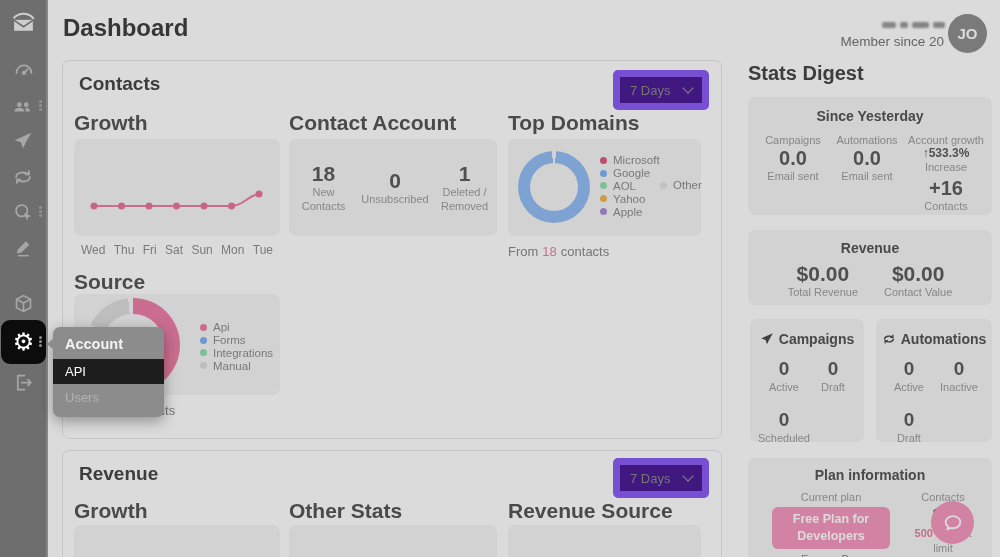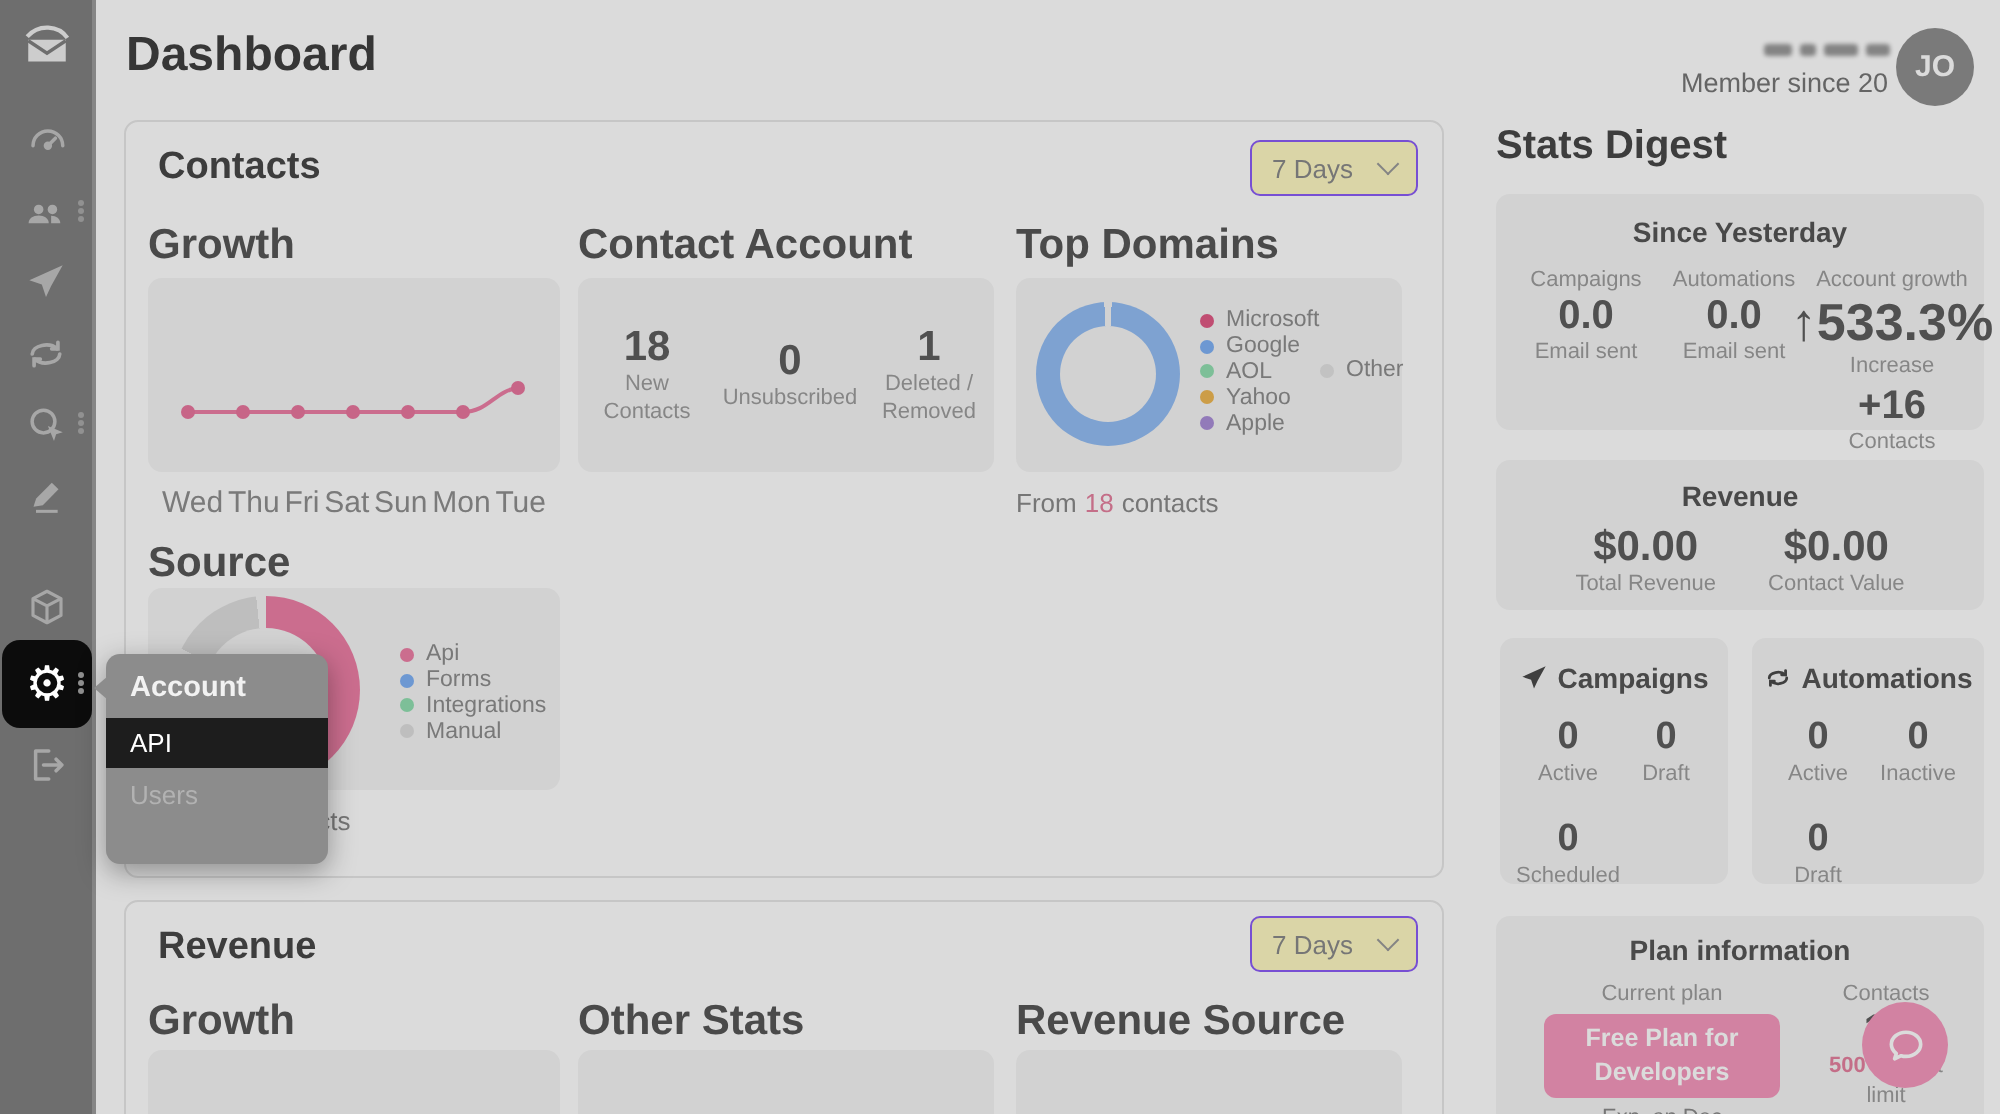--- a/index.html
+++ b/index.html
@@ -10,24 +10,24 @@
   .sidebar{position:absolute;left:0;top:0;width:46px;height:557px;background:#818181;border-right:2px solid #9c9c9c}
   .sicon{position:absolute;left:0;width:46px;display:flex;justify-content:center;align-items:center;color:#c3c3c3;cursor:pointer}
   .sicon svg{display:block}
   .vdots{position:absolute;left:39px;width:3px;height:3px;border-radius:50%;background:#a9a9a9;box-shadow:0 4px 0 #a9a9a9,0 8px 0 #a9a9a9}
   
   .panel{position:absolute;border:1px solid #e7e7e7;border-radius:7px;background:#fff}
   .card{position:absolute;background:#f5f5f5;border-radius:7px}
   .h1{position:absolute;font-size:24px;font-weight:bold;color:#3f3f3f}
   .hsec{position:absolute;font-size:19px;font-weight:bold;color:#474747}
   .hcol{position:absolute;font-size:21px;font-weight:bold;color:#575757}
-  .select{position:absolute;height:26px;border:1px solid #8b5cf6;border-radius:5px;background:#fef9c3;
+  .select{position:absolute;height:26px;border:7px solid #8b5cf6;border-radius:5px;background:#4c1d95;
           display:flex;align-items:center;justify-content:space-between;padding:0 10px;font-size:13px;color:#8a8a8a;cursor:pointer}
   .chev{width:7px;height:7px;border-right:1.6px solid #9a9a9a;border-bottom:1.6px solid #9a9a9a;transform:rotate(45deg);margin-top:-4px}
-  .days{position:absolute;display:flex;justify-content:space-between;font-size:15px;color:#8f8f8f}
+  .days{position:absolute;display:flex;justify-content:space-between;font-size:12px;color:#8f8f8f}
   .statcol{display:flex;flex-direction:column;align-items:center;text-align:center}
   .big{font-size:21px;font-weight:bold;color:#5e5e5e;line-height:1.1}
   .lbl{font-size:11px;color:#9d9d9d;line-height:1.3}
   .legend-row{display:flex;align-items:center;gap:6px;font-size:11.5px;color:#8d8d8d;height:12.8px}
   .dot{width:7px;height:7px;border-radius:50%;flex:0 0 auto}
   .footer-note{position:absolute;font-size:13px;color:#8a8a8a;display:flex;gap:4px}
   .pink{color:#e5819f}
   .donut{border-radius:50%;position:relative}
   .hole{position:absolute;border-radius:50%;background:#f5f5f5}
   
@@ -36,21 +36,21 @@
   .grid2{position:absolute;display:grid;grid-template-columns:1fr 1fr;row-gap:16px;justify-items:center;text-align:center}
   .badge{background:#f598bd;color:#fff;border-radius:6px;font-size:12.5px;font-weight:bold;text-align:center;
          padding:4px 6px;line-height:1.35}
   
   .overlay{position:absolute;inset:0;background:rgba(0,0,0,0.14);z-index:40}
   .spot-gear{position:absolute;left:1px;top:320px;width:45px;height:44px;background:#0c0c0c;border-radius:9px;z-index:50;
              display:flex;align-items:center;justify-content:center;cursor:pointer}
   .spot-gear .glyph{color:#fff;font-size:24px;line-height:1;font-family:"DejaVu Sans",sans-serif}
   .spot-gear .vdots{left:38px;top:16px;background:#8f8f8f;box-shadow:0 4px 0 #8f8f8f,0 8px 0 #8f8f8f}
   .menu{position:absolute;left:53px;top:327px;width:111px;z-index:50;background:#8c8c8c;border-radius:7px;
-        box-shadow:0 4px 14px rgba(0,0,0,.35);padding-bottom:21px}
+        box-shadow:0 4px 14px rgba(0,0,0,.35);padding-bottom:6px}
   .menu:before{content:"";position:absolute;left:-6px;top:11px;border:6px solid transparent;border-left:none;border-right:7px solid #8c8c8c}
   .menu-header{padding:9px 12px 7px;font-size:14.5px;font-weight:bold;color:#f2f2f2}
   .menu-item{padding:6px 12px;font-size:13px;color:#b2b2b2;cursor:pointer}
   .menu-item.active{background:#1d1d1d;color:#fff;padding:5px 12px}
   
   .avatar{position:absolute;left:948px;top:14px;width:39px;height:39px;border-radius:50%;background:#8f8f8f;
           display:flex;align-items:center;justify-content:center;color:#fff;font-size:15px;font-weight:bold;cursor:pointer}
   .redacted{position:absolute;display:flex;gap:4px;filter:blur(1px)}
   .redacted i{display:block;height:6px;background:#9a9a9a;border-radius:2px}
   .chat-btn{position:absolute;left:931px;top:501px;width:43px;height:43px;border-radius:50%;background:#f598bd;
@@ -279,21 +279,21 @@
     <div class="big" style="font-size:20px">0.0</div>
     <div class="lbl">Email sent</div>
   </div>
   <div class="statcol abs" style="left:82px;top:36px;width:74px">
     <div class="lbl">Automations</div>
     <div class="big" style="font-size:20px">0.0</div>
     <div class="lbl">Email sent</div>
   </div>
   <div class="statcol abs" style="left:158px;top:36px;width:80px">
     <div class="lbl">Account growth</div>
-    <div class="big" style="font-size:26px">↑533.3%</div>
+    <div class="big" style="font-size:12px">↑533.3%</div>
     <div class="lbl">Increase</div>
     <div class="big" style="font-size:20px;margin-top:2px">+16</div>
     <div class="lbl">Contacts</div>
   </div>
 </div>
 
 <div class="card" style="left:748px;top:230px;width:244px;height:75px">
   <div class="ctitle" style="top:10px">Revenue</div>
   <div class="rowflex" style="left:0;right:0;top:32px">
     <div class="statcol">

